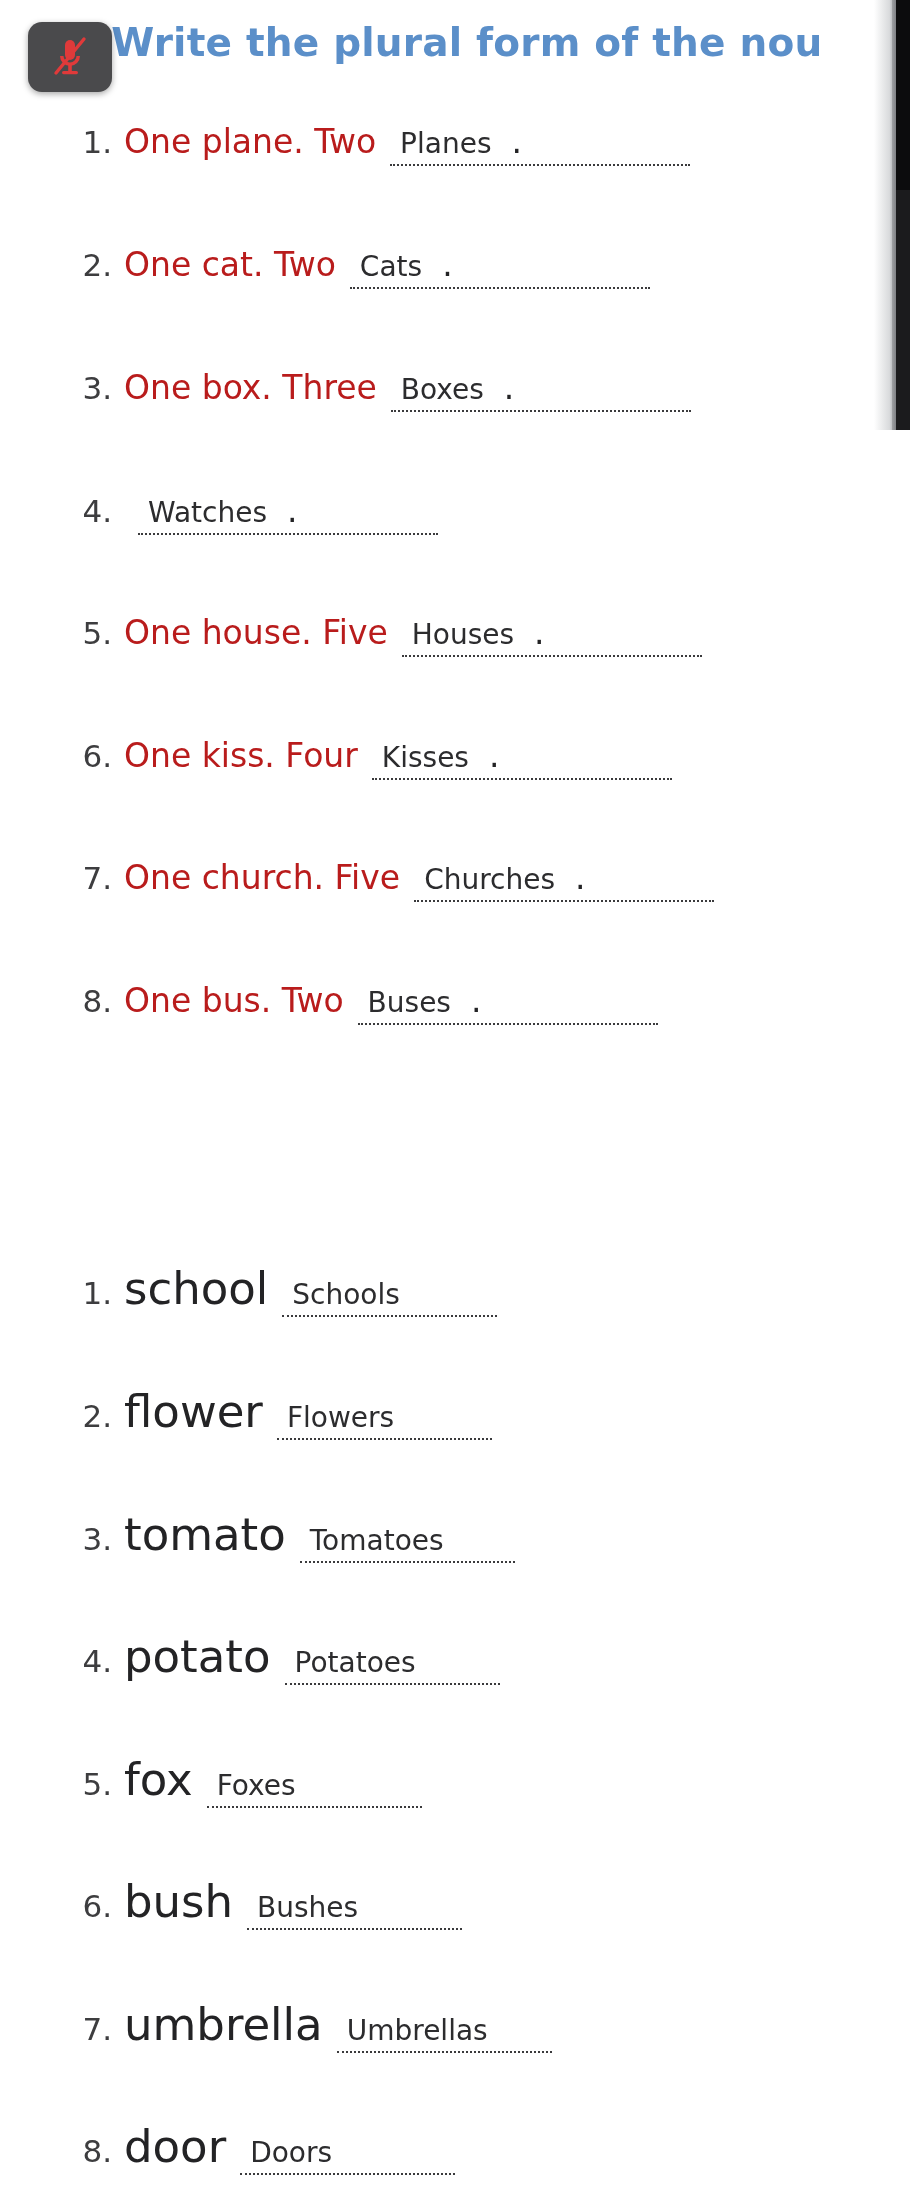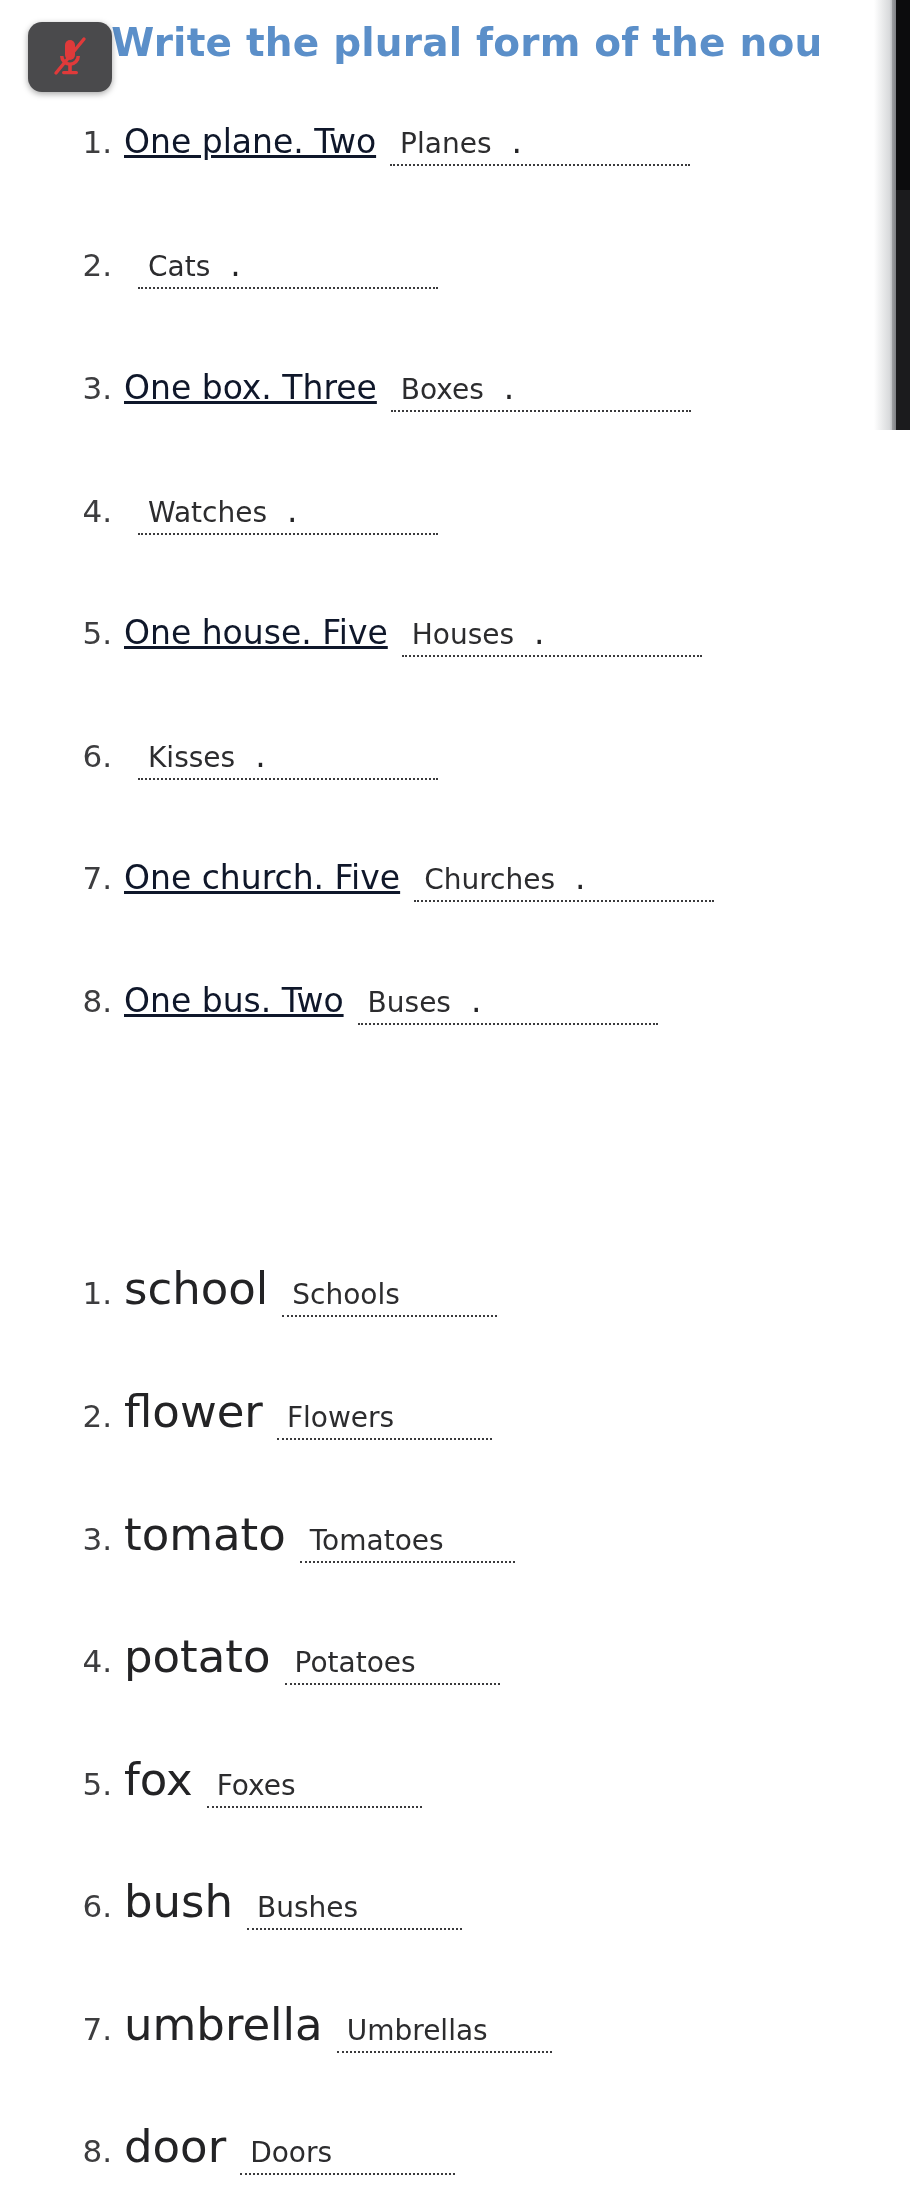--- a/index.html
+++ b/index.html
@@ -76,23 +76,22 @@
   .q-num {
     font-size: 31px;
     color: #3d3d3f;
     width: 54px;
     text-align: right;
     margin-right: 12px;
     flex: 0 0 auto;
   }
   .q-text {
     font-size: 33px;
-    color: #0f172a;
-    flex: 0 0 auto;
-    text-decoration: underline;
+    color: #b91c1c;
+    flex: 0 0 auto;
   }
   .answer-wrap {
     position: relative;
     display: inline-block;
     margin-left: 14px;
     flex: 0 0 auto;
   }
   .answer-text {
     font-size: 28px;
     color: #2c2c2e;
@@ -154,20 +153,21 @@
     <span class="q-text">One plane. Two</span>
     <span class="answer-wrap">
       <span class="answer-text">Planes</span>
       <span class="answer-line" style="width:300px;"></span>
     </span>
     <span class="q-period">.</span>
   </div>
 
   <div class="q-row" style="left:58px; top:245px;">
     <span class="q-num">2.</span>
+    <span class="q-text">One cat. Two</span>
     <span class="answer-wrap">
       <span class="answer-text">Cats</span>
       <span class="answer-line" style="width:300px;"></span>
     </span>
     <span class="q-period">.</span>
   </div>
 
   <div class="q-row" style="left:58px; top:368px;">
     <span class="q-num">3.</span>
     <span class="q-text">One box. Three</span>
@@ -192,20 +192,21 @@
     <span class="q-text">One house. Five</span>
     <span class="answer-wrap">
       <span class="answer-text">Houses</span>
       <span class="answer-line" style="width:300px;"></span>
     </span>
     <span class="q-period">.</span>
   </div>
 
   <div class="q-row" style="left:58px; top:736px;">
     <span class="q-num">6.</span>
+    <span class="q-text">One kiss. Four</span>
     <span class="answer-wrap">
       <span class="answer-text">Kisses</span>
       <span class="answer-line" style="width:300px;"></span>
     </span>
     <span class="q-period">.</span>
   </div>
 
   <div class="q-row" style="left:58px; top:858px;">
     <span class="q-num">7.</span>
     <span class="q-text">One church. Five</span>

